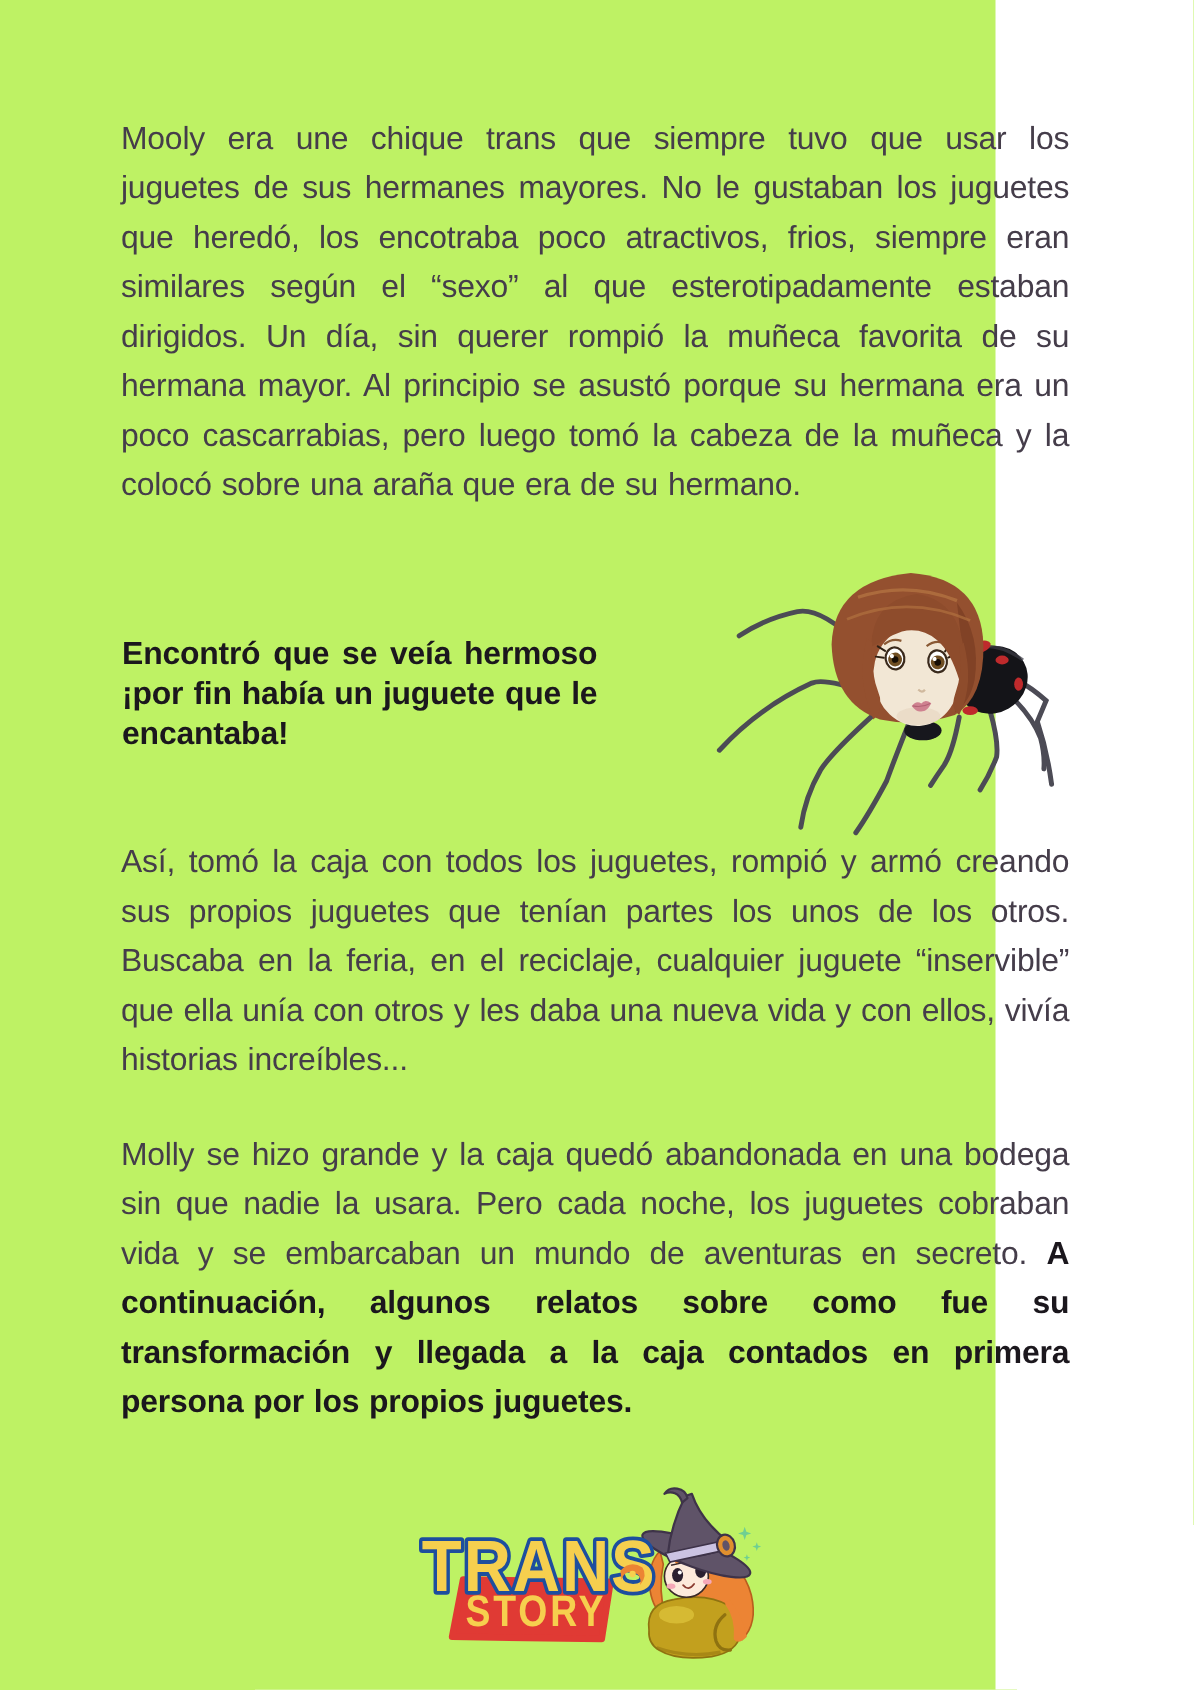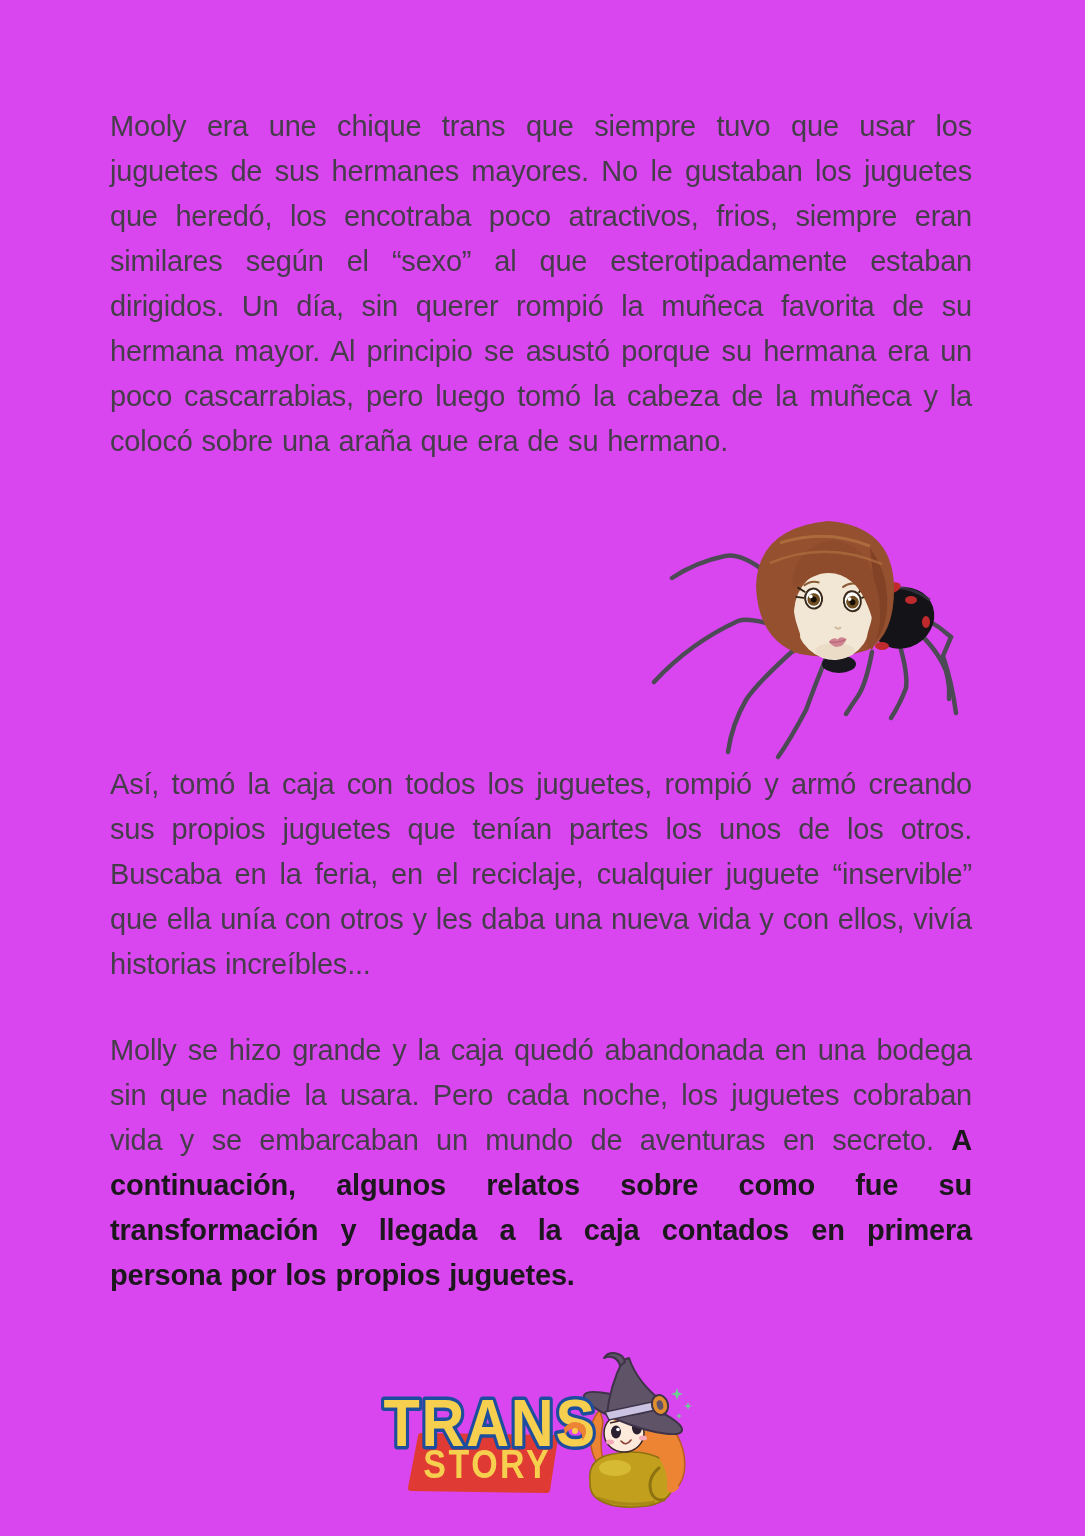--- a/index.html
+++ b/index.html
@@ -1,17 +1,17 @@
 <!DOCTYPE html>
 <html><head>
 <meta charset="utf-8">
 <style>
   html,body{margin:0;padding:0;}
   body{width:1085px;height:1536px;overflow:hidden;font-family:"Liberation Sans",sans-serif;}
-  .page{position:relative;width:1085px;height:1536px;background:#d946ef;}
+  .page{position:relative;width:905px;height:1536px;background:#bef264;}
   .story-text{
     position:absolute;
     margin:0;
     color:#453d4a;
     font-size:29px;
     line-height:45px;
     text-align:justify;
     letter-spacing:-0.2px;
     word-spacing:1px;
   }
@@ -35,20 +35,21 @@
   .logo-title-top{font-family:"Liberation Sans",sans-serif;font-weight:bold;}
   .logo-title-bottom{font-family:"Liberation Sans",sans-serif;font-weight:bold;letter-spacing:3px;}
 </style>
 </head>
 <body>
 
 <div class="page">
 
   <p id="p1" class="story-text">Mooly era une chique trans que siempre tuvo que usar los juguetes de sus hermanes mayores. No le gustaban los juguetes que heredó, los encotraba poco atractivos, frios, siempre eran similares según el “sexo” al que esterotipadamente estaban dirigidos. Un día, sin querer rompió la muñeca favorita de su hermana mayor. Al principio se asustó porque su hermana era un poco cascarrabias, pero luego tomó la cabeza de la muñeca y la colocó sobre una araña que era de su hermano.</p>
 
+  <p class="callout">Encontró que se veía hermoso ¡por fin había un juguete que le encantaba!</p>
 
   <svg class="spider-art" viewBox="0 0 380 330" aria-hidden="true">
     <g fill="none" stroke="#4c4b55" stroke-width="4.5" stroke-linecap="round">
       <path d="M150,97 Q116,64 95,68 Q66,74 42,90"></path>
       <path d="M158,142 Q120,128 108,133 Q60,155 24,194"></path>
       <path d="M166,160 Q126,196 116,212 Q102,236 98,264"></path>
       <path d="M196,170 Q184,200 176,222 Q160,252 148,269"></path>
       <path d="M272,120 Q300,130 321,149 L313,168 Q322,195 326,225"></path>
       <path d="M284,140 Q308,162 316,183 Q320,198 319,211"></path>
       <path d="M270,158 Q278,186 276,200 Q270,216 261,230"></path>

